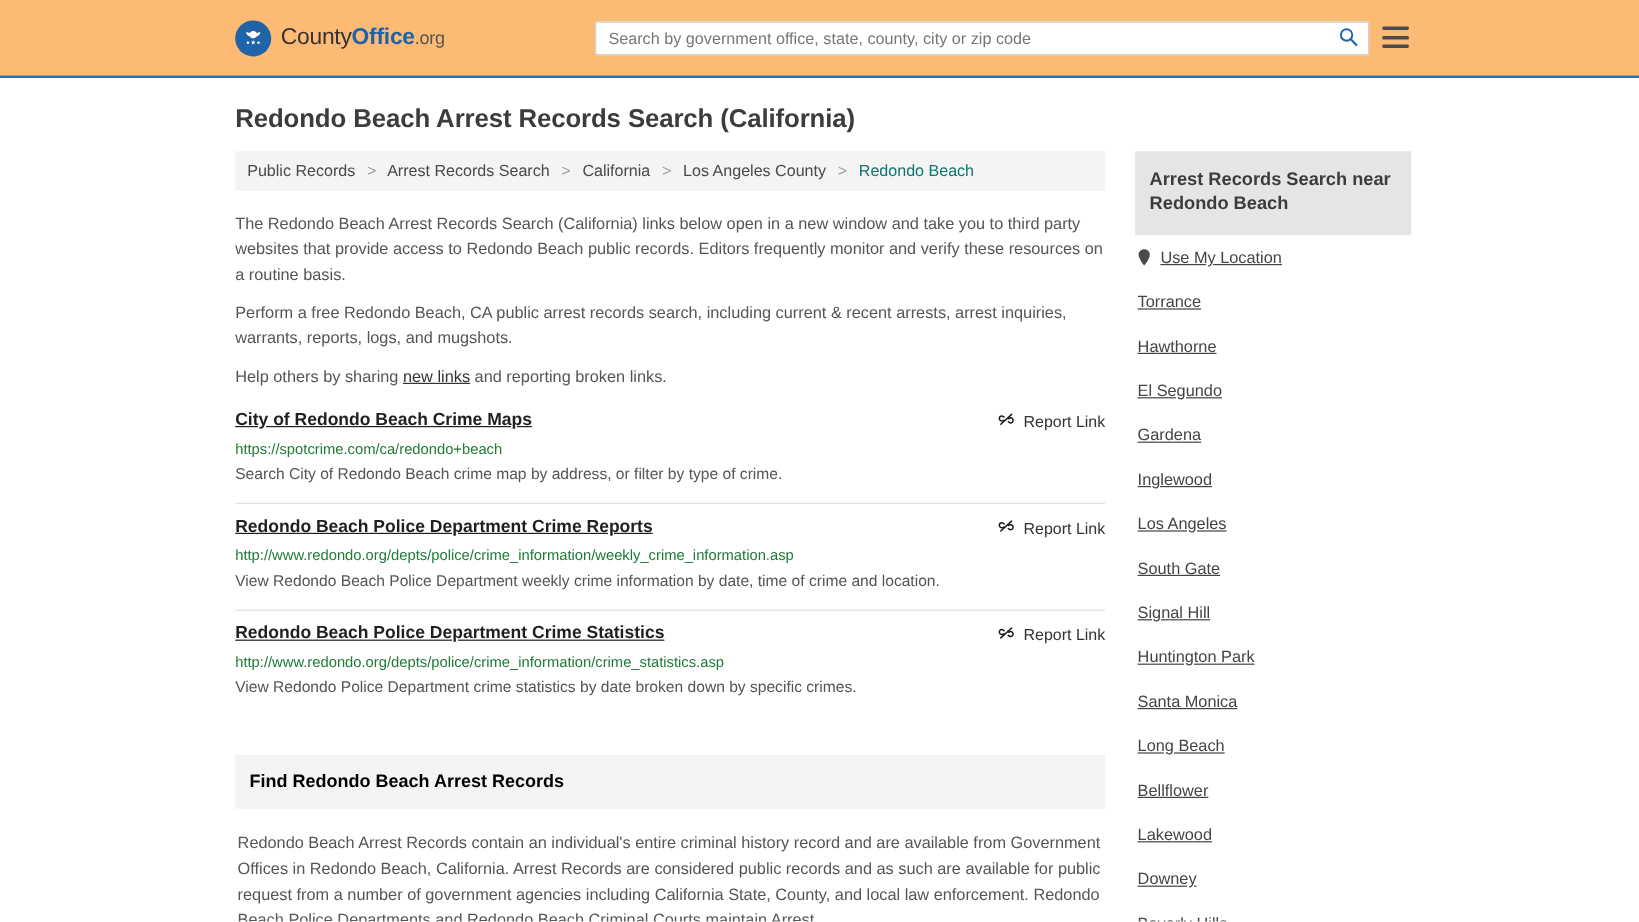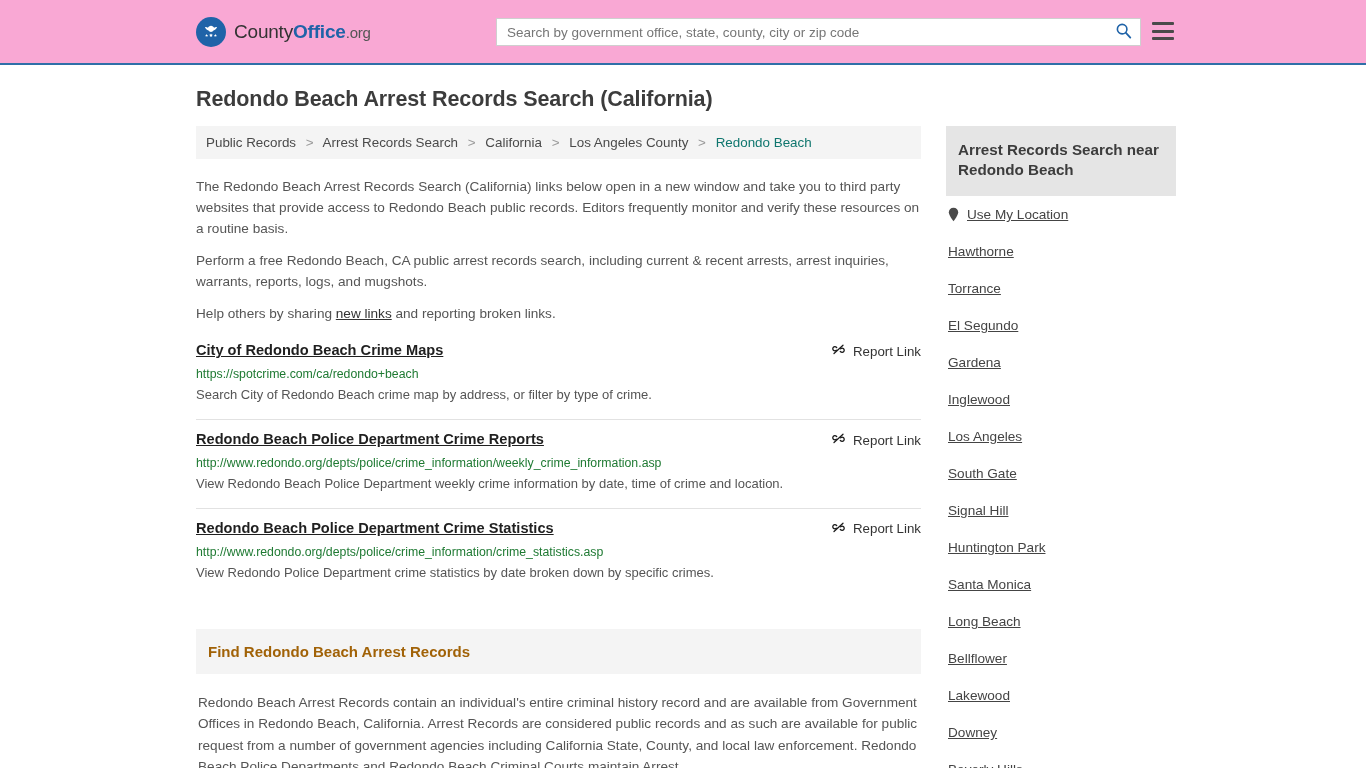--- a/index.html
+++ b/index.html
@@ -9,21 +9,21 @@
     width: 1366px; height: 768px;
     overflow: hidden;
     background: #ffffff;
     font-family: "Liberation Sans", sans-serif;
     -webkit-font-smoothing: antialiased;
   }
 
   
   .site-header {
     height: 65px;
-    background: #f9a8d4;
+    background: #fdba74;
     border-bottom: 2px solid #2f6fa8;
     display: flex;
     align-items: center;
     position: relative;
   }
   .logo-wrap {
     display: flex;
     align-items: center;
     margin-left: 196px;
     text-decoration: none;
@@ -200,21 +200,21 @@
     margin-top: 4px;
   }
 
   
   .find-section { margin-top: 32px; }
   .find-header {
     background: #f4f4f4;
     padding: 14px 12px;
     font-size: 15px;
     font-weight: 700;
-    color: #a16207;
+    color: #000000;
   }
   .find-body {
     font-size: 13.6px;
     line-height: 1.58;
     color: #555555;
     padding: 18px 2px 0 2px;
   }
 
   
   .side-box {
@@ -379,24 +379,24 @@
         <div class="side-item">
           <span class="pin-icon">
             <svg width="11" height="15" viewBox="0 0 12 16" aria-hidden="true">
               <path d="M6 0.6 C3.1 0.6 0.9 2.8 0.9 5.6 C0.9 9.2 6 15.4 6 15.4 C6 15.4 11.1 9.2 11.1 5.6 C11.1 2.8 8.9 0.6 6 0.6 Z" fill="#4a4a4a"></path>
             </svg>
           </span>
           <a href="#">Use My Location</a>
         </div>
 
         <div class="side-item">
+          <a href="#">Torrance</a>
+        </div>
+        <div class="side-item">
           <a href="#">Hawthorne</a>
-        </div>
-        <div class="side-item">
-          <a href="#">Torrance</a>
         </div>
         <div class="side-item">
           <a href="#">El Segundo</a>
         </div>
         <div class="side-item">
           <a href="#">Gardena</a>
         </div>
         <div class="side-item">
           <a href="#">Inglewood</a>
         </div>

